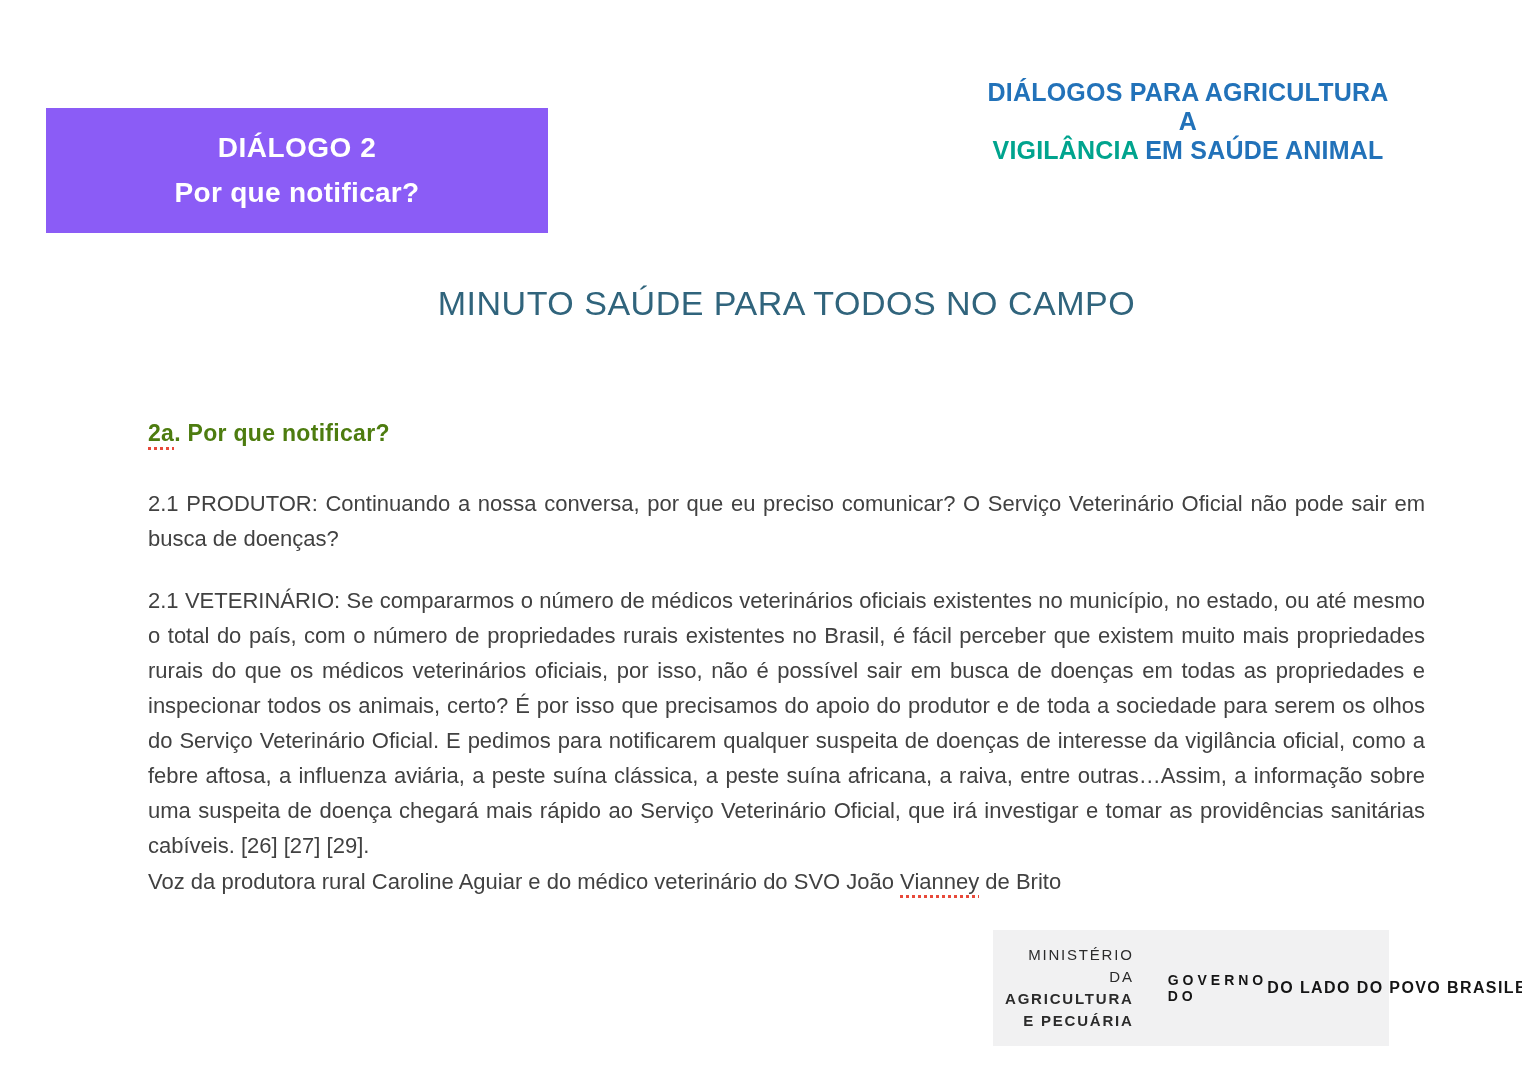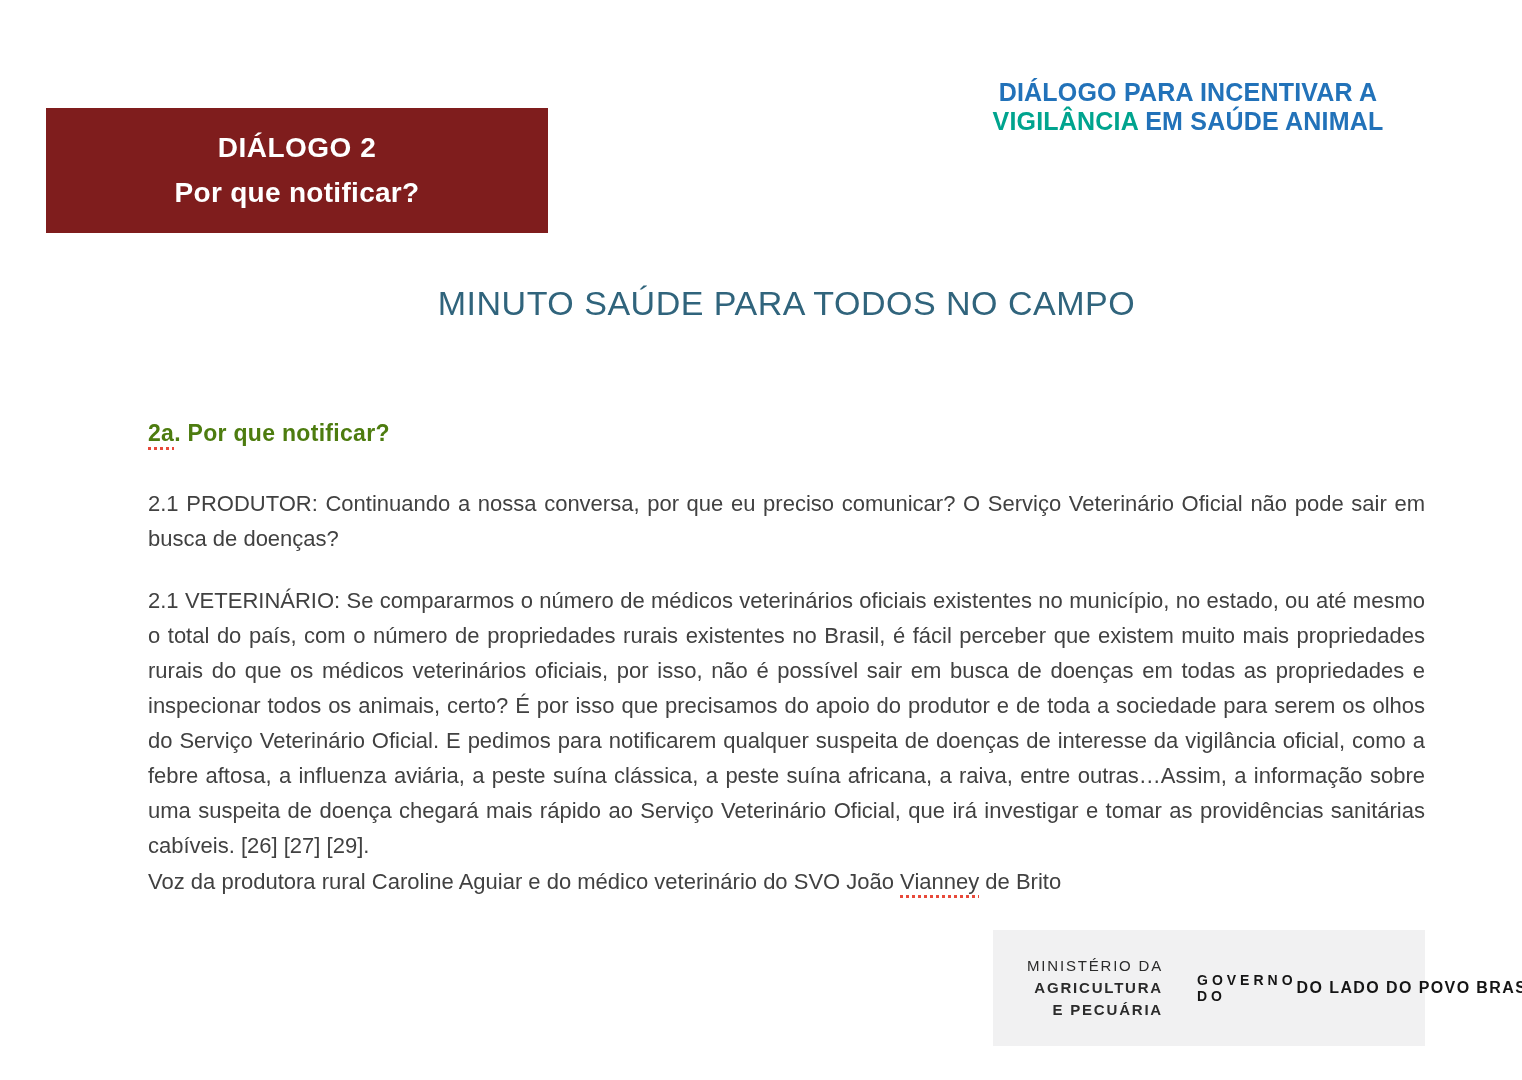--- a/index.html
+++ b/index.html
@@ -9,21 +9,21 @@
     font-family: "Liberation Sans", sans-serif;
     position: relative;
     overflow: hidden;
   }
   .page { position: absolute; inset: 0; }
 
   
   .dialog-banner {
     position: absolute; left: 46px; top: 108px;
     width: 502px; height: 125px;
-    background: #7f1d1d;
+    background: #8b5cf6;
     display: flex; flex-direction: column;
     align-items: center; justify-content: center;
     gap: 13px;
     color: #ffffff;
   }
   .banner-line1 { font-size: 28px; font-weight: 700; letter-spacing: 0.5px; }
   .banner-line2 { font-size: 28px; font-weight: 700; letter-spacing: 0.3px; }
 
   
   .program-header {
@@ -60,21 +60,21 @@
     font-size: 22px; line-height: 35px; color: #414141;
   }
   .body-para { text-align: justify; }
   .para-produtor   { top: 486px; }
   .para-veterinario{ top: 583px; }
   .credit          { top: 864px; }
 
   
   .footer-logo {
     position: absolute; left: 993px; top: 930px;
-    width: 432px; height: 116px;
+    width: 396px; height: 116px;
     background: #F1F1F2;
     display: flex; align-items: center;
     padding: 0;
     box-sizing: border-box;
   }
   .ministry {
     width: 158px; margin-left: 12px;
     text-align: right;
     font-size: 15px; line-height: 22px;
     letter-spacing: 1.8px; color: #2b2b2b;
@@ -106,21 +106,21 @@
 <body>
 
 <div class="page">
 
   <div class="dialog-banner">
     <div class="banner-line1">DIÁLOGO 2</div>
     <div class="banner-line2">Por que notificar?</div>
   </div>
 
   <div class="program-header">
-    <div>DIÁLOGO PARA INCENTIVAR A</div>
+    <div>DIÁLOGOS PARA AGRICULTURA A</div>
     <div><span class="hl">VIGILÂNCIA</span><span> EM SAÚDE ANIMAL</span></div>
   </div>
 
   <h1 class="main-title">MINUTO SAÚDE PARA TODOS NO CAMPO</h1>
 
   <h2 class="section-heading"><span class="squiggle">2a</span><span>. Por que notificar?</span></h2>
 
   <p class="body-para para-produtor">2.1 PRODUTOR: Continuando a nossa conversa, por que eu preciso comunicar? O Serviço Veterinário Oficial não pode sair em busca de doenças?</p>
 
   <p class="body-para para-veterinario">2.1 VETERINÁRIO: Se compararmos o número de médicos veterinários oficiais existentes no município, no estado, ou até mesmo o total do país, com o número de propriedades rurais existentes no Brasil, é fácil perceber que existem muito mais propriedades rurais do que os médicos veterinários oficiais, por isso, não é possível sair em busca de doenças em todas as propriedades e inspecionar todos os animais, certo? É por isso que precisamos do apoio do produtor e de toda a sociedade para serem os olhos do Serviço Veterinário Oficial. E pedimos para notificarem qualquer suspeita de doenças de interesse da vigilância oficial, como a febre aftosa, a influenza aviária, a peste suína clássica, a peste suína africana, a raiva, entre outras…Assim, a informação sobre uma suspeita de doença chegará mais rápido ao Serviço Veterinário Oficial, que irá investigar e tomar as providências sanitárias cabíveis. [26] [27] [29].</p>

